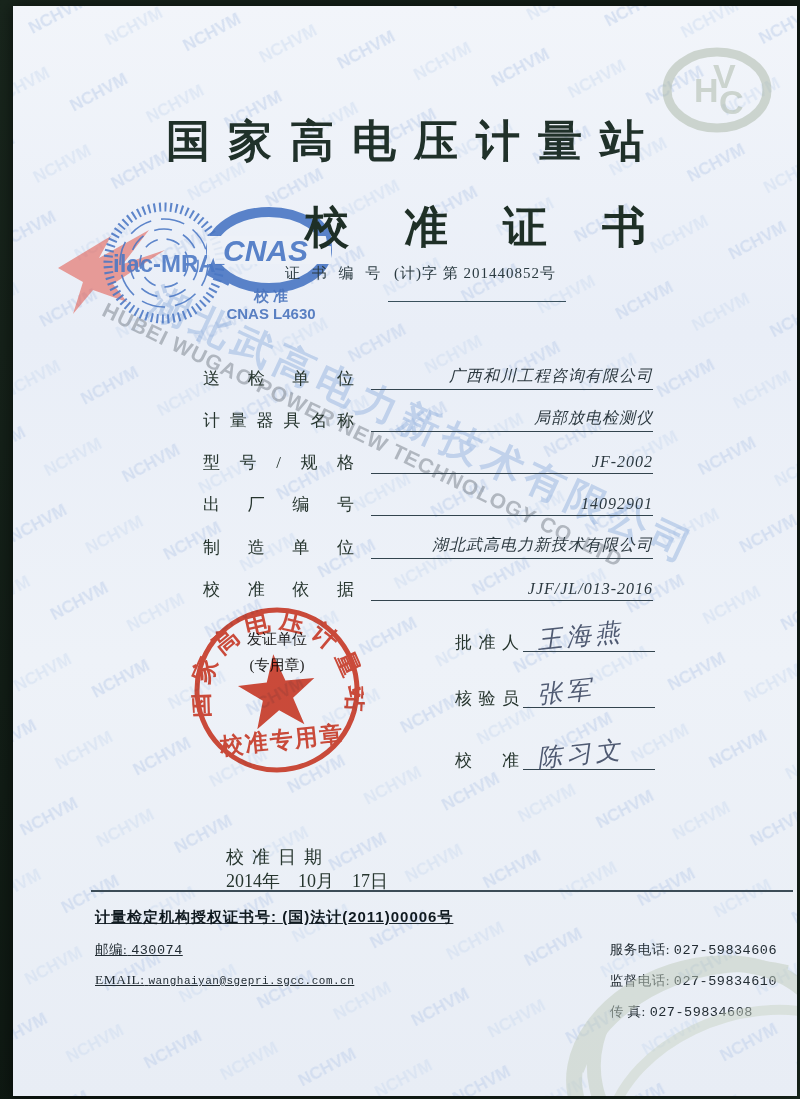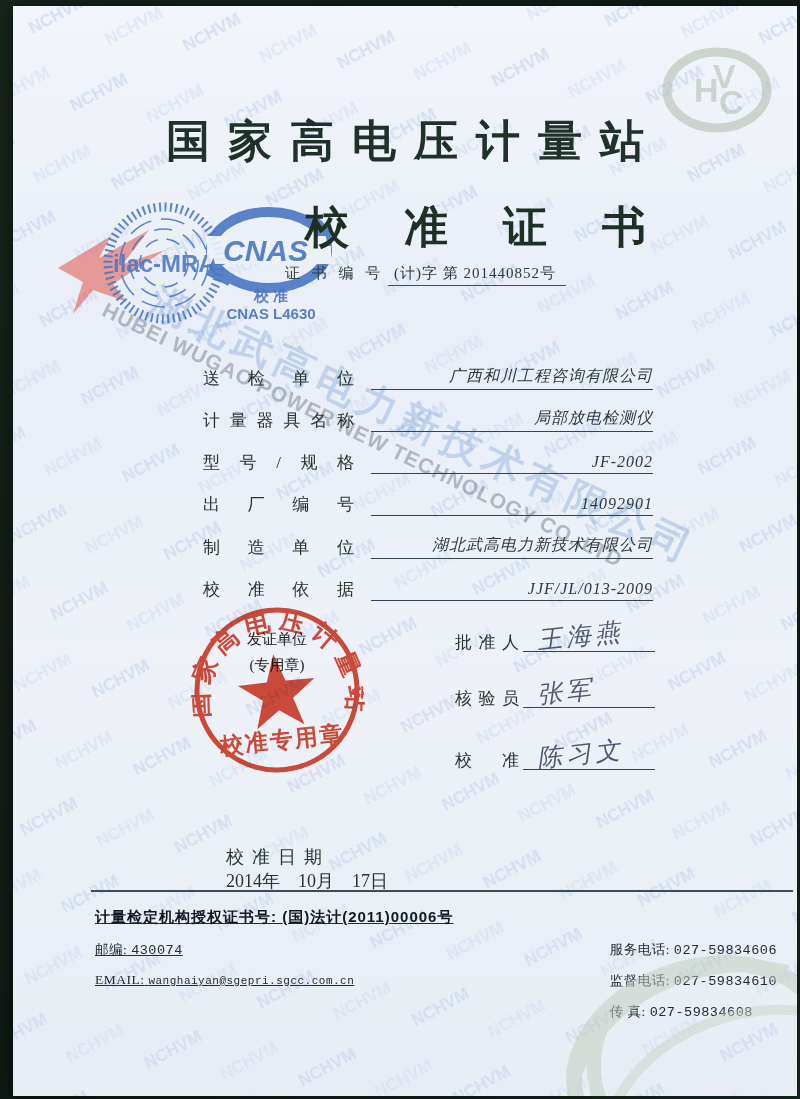--- a/index.html
+++ b/index.html
@@ -23,21 +23,21 @@
   
   .red-bolt{position:absolute;left:40px;top:200px;opacity:.75;}
   .ilac{position:absolute;left:88px;top:194px;opacity:.88;}
   .cnas{position:absolute;left:186px;top:200px;opacity:.9;}
   .cnas-sub{position:absolute;left:188px;top:281px;width:140px;text-align:center;color:#4a74bd;
       font-weight:bold;font-size:15px;line-height:18px;font-family:"Liberation Sans",sans-serif;opacity:.9;}
   .doc-title{position:absolute;left:292px;top:192px;font-size:44px;font-weight:bold;color:#1e2f26;
       letter-spacing:22px;white-space:nowrap;}
   .certno{position:absolute;left:272px;top:258px;font-size:15px;color:#2a3a40;white-space:nowrap;}
   .certno .lbl{letter-spacing:4px;}
-  .certno .val{display:inline-block;border-bottom:1.5px solid #39505c;padding:0 10px 2px 6px;letter-spacing:1px;}
+  .certno .val{display:inline-block;border-bottom:1.5px solid #39505c;padding:0 10px 18px 6px;letter-spacing:1px;}
   
   .form{position:absolute;left:190px;top:340px;width:450px;}
   .frow{position:absolute;left:0;width:450px;height:34px;display:flex;align-items:flex-end;}
   .flabel{display:inline-block;width:152px;font-size:17px;color:#26352e;text-align:justify;text-align-last:justify;letter-spacing:1px;}
   .fline{flex:1;margin-left:16px;border-bottom:1.6px solid #33444e;text-align:right;
          font-size:16px;color:#2c3940;padding-bottom:2px;letter-spacing:1px;white-space:nowrap;font-style:italic;}
   
   .issuer-print{position:absolute;left:184px;top:620px;width:160px;text-align:center;color:#222;font-size:15px;line-height:26px;}
   .red-stamp{position:absolute;left:178px;top:598px;mix-blend-mode:multiply;opacity:.93;transform:rotate(-6deg);}
   
@@ -136,21 +136,21 @@
       <div class="frow" style="top:136px">
         <span class="flabel">出厂编号</span>
         <span class="fline">14092901</span>
       </div>
       <div class="frow" style="top:179px">
         <span class="flabel">制造单位</span>
         <span class="fline">湖北武高电力新技术有限公司</span>
       </div>
       <div class="frow" style="top:221px">
         <span class="flabel">校准依据</span>
-        <span class="fline">JJF/JL/013-2009</span>
+        <span class="fline">JJF/JL/013-2016</span>
       </div>
     </div>
 
     <div class="issuer-print">
       <div>发证单位</div>
       <div>(专用章)</div>
     </div>
 
     <svg class="red-stamp" width="172" height="172" viewBox="0 0 172 172">
       <defs>

